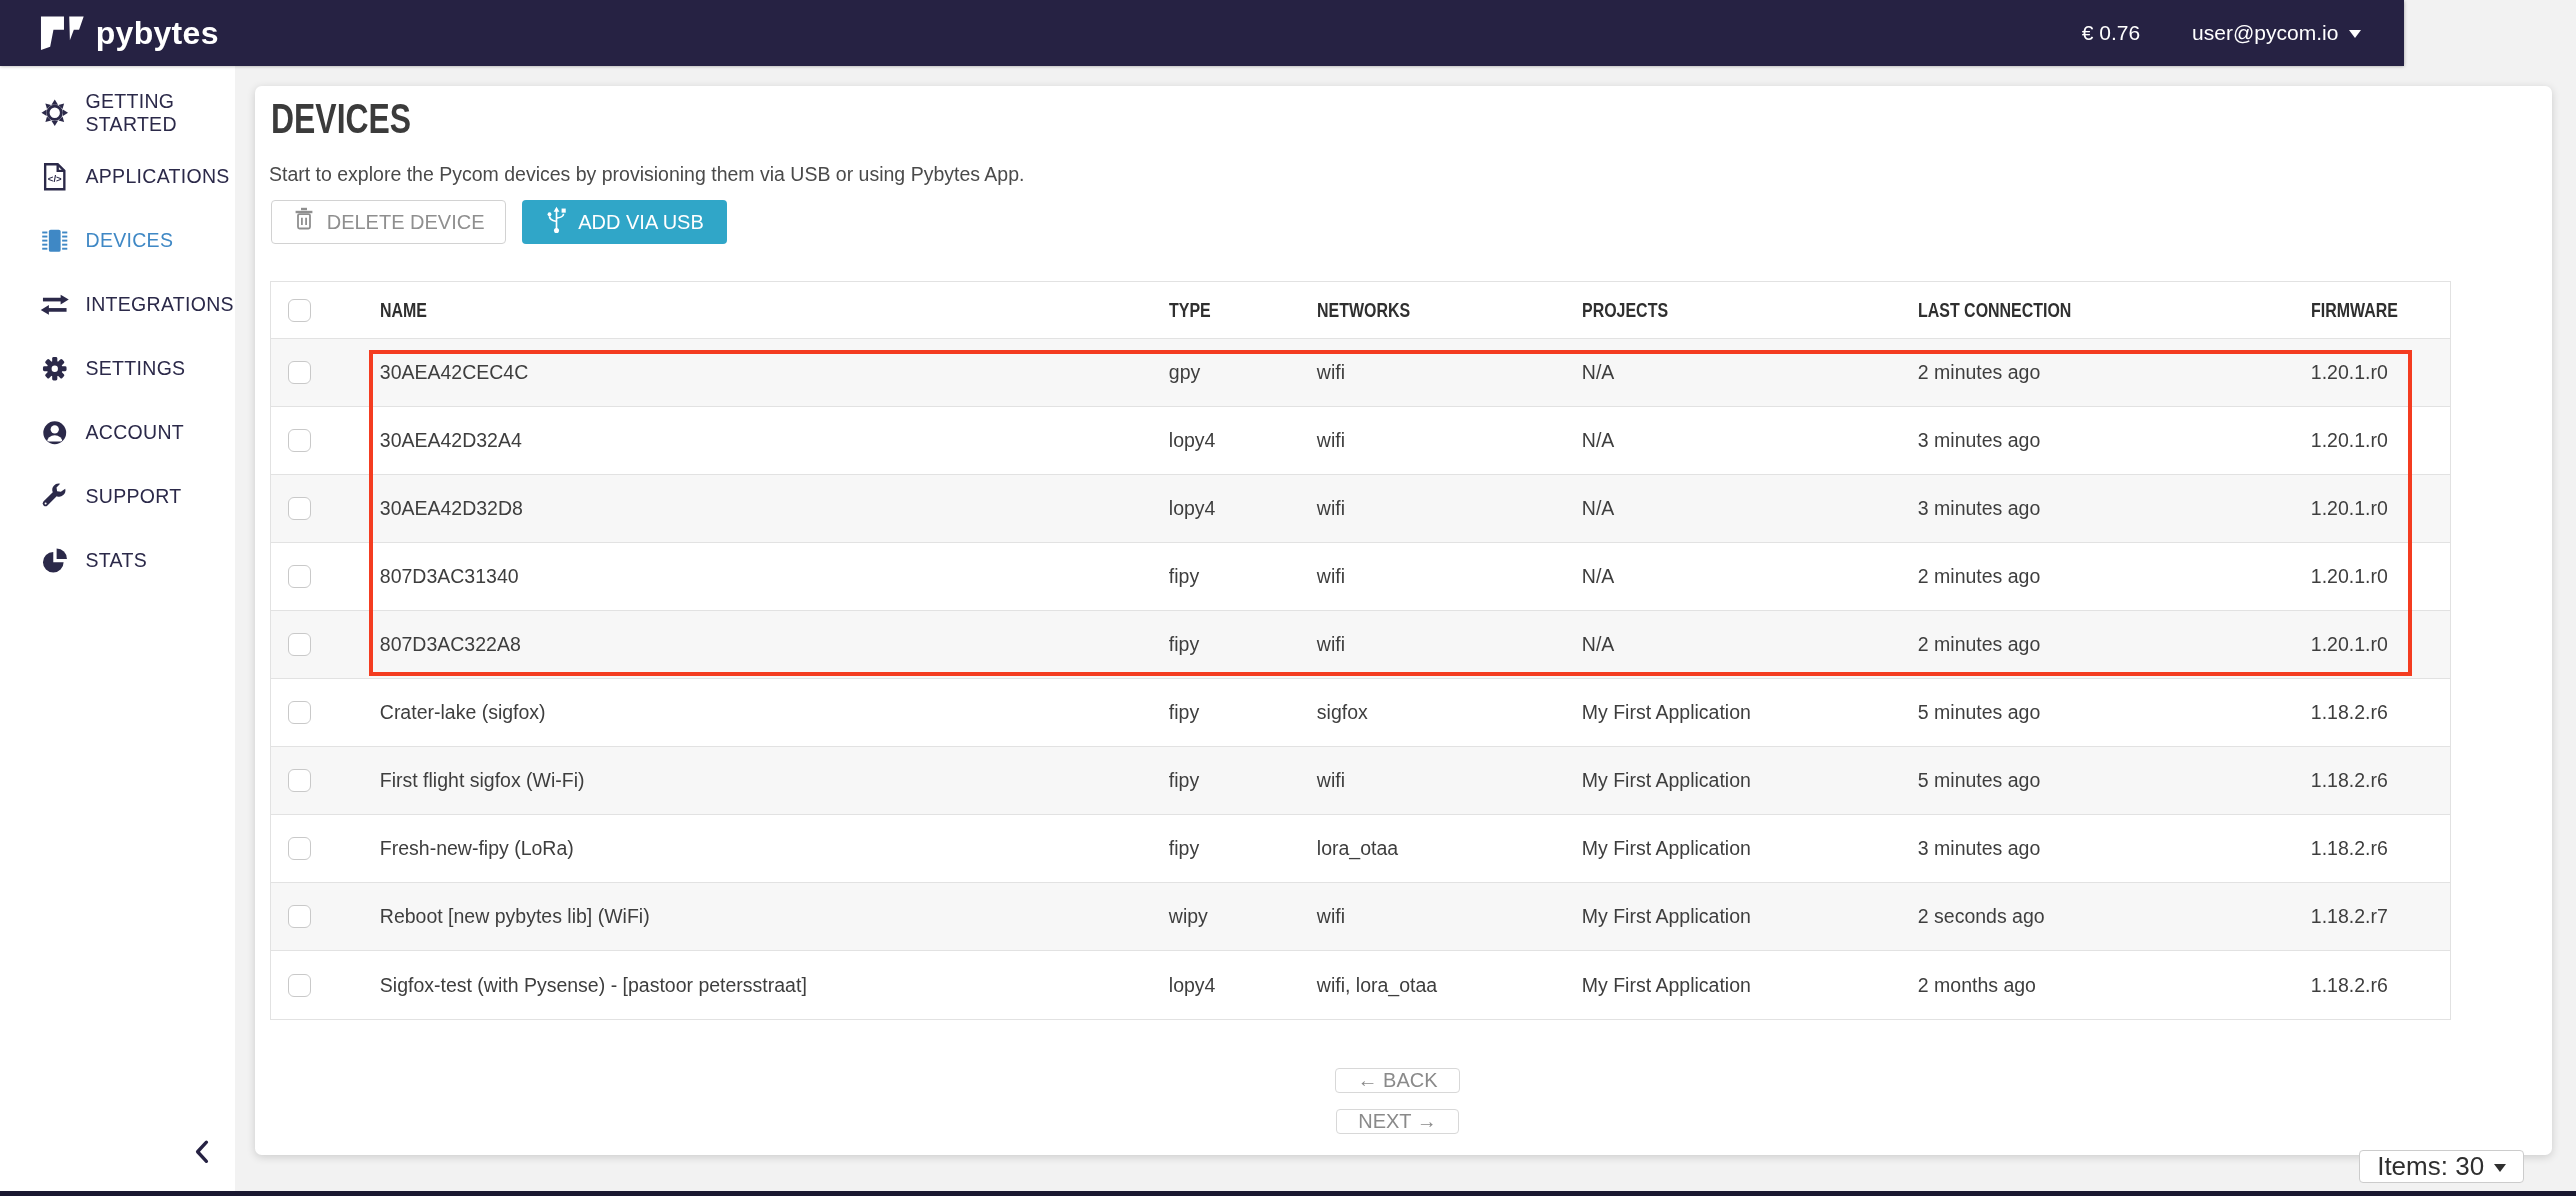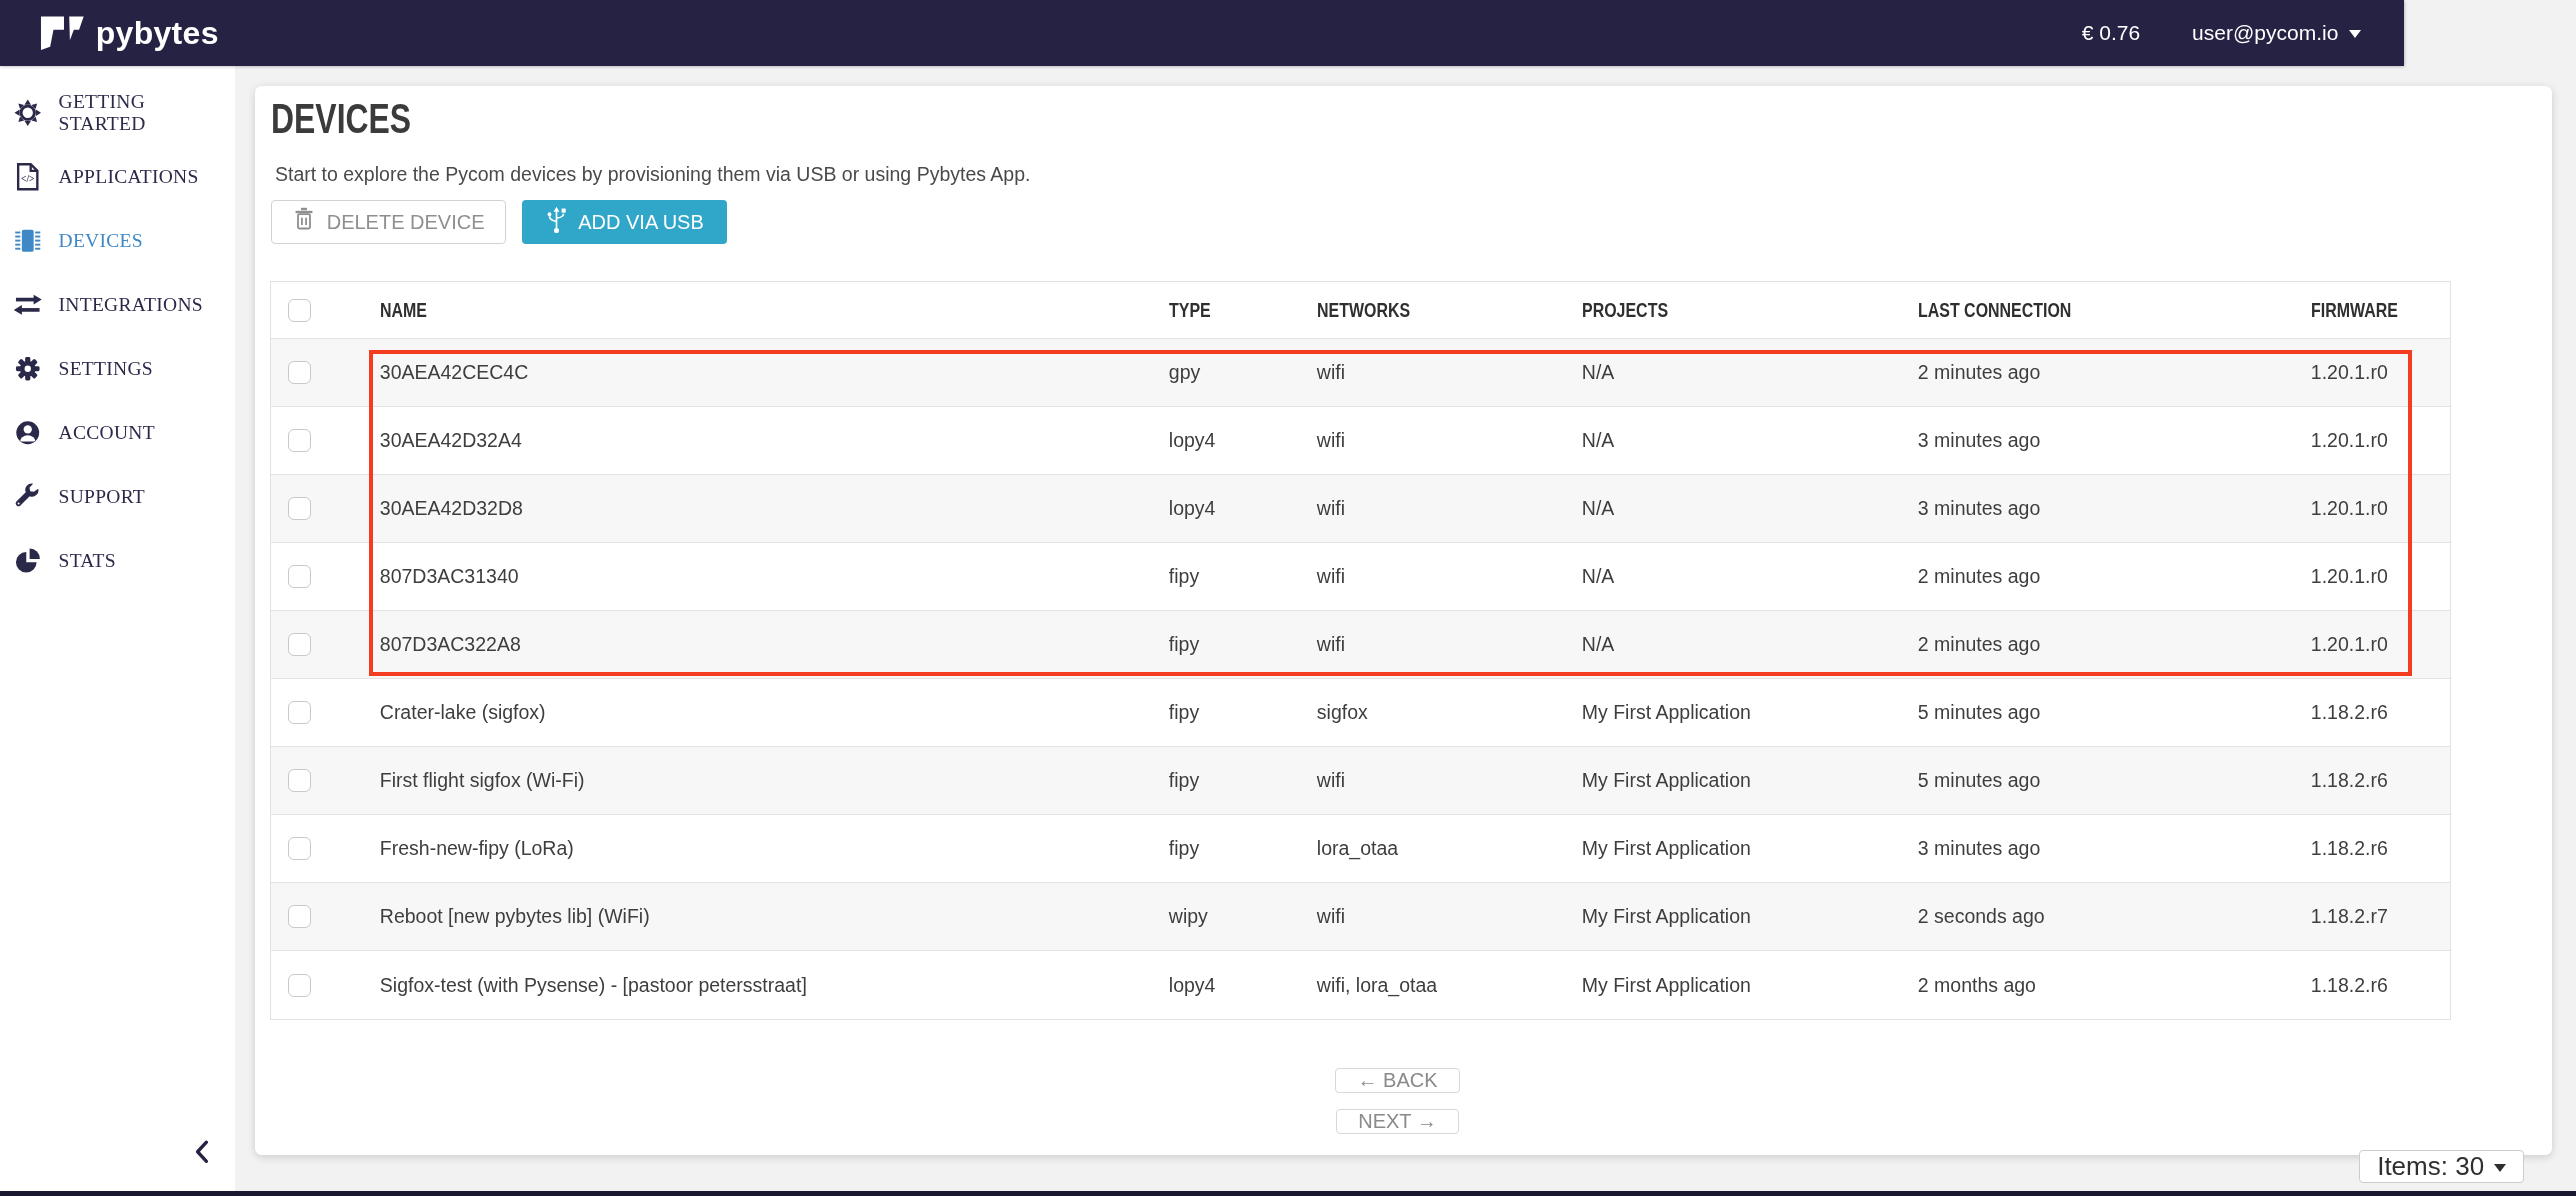--- a/index.html
+++ b/index.html
@@ -20,34 +20,34 @@
   .logo-text{color:#fff;font-size:32px;font-weight:bold;letter-spacing:0.3px;}
   .topbar-right{display:flex;align-items:center;gap:52px;padding-right:43px;}
   .balance{color:#fff;font-size:21px;}
   .user-menu{display:flex;align-items:center;gap:10.7px;color:#fff;font-size:21px;cursor:pointer;}
   .caret-down{width:0;height:0;border-left:6.7px solid transparent;border-right:6.7px solid transparent;
     border-top:8px solid #fff;margin-top:2.7px;}
 
   
   .sidebar{position:absolute;left:0;top:66px;width:235px;height:1126px;background:#fff;z-index:20;}
   #sidebar-items{padding-top:14.8px;}
-  .side-item{display:flex;align-items:center;height:64px;padding-left:13px;gap:16px;
-    color:var(--sidebar_text);cursor:pointer;font-family:Liberation Serif, serif;}
+  .side-item{display:flex;align-items:center;height:64px;padding-left:40px;gap:16px;
+    color:var(--sidebar_text);cursor:pointer;}
   .side-item.active{color:var(--active_blue);}
   .side-icon{width:29.5px;height:29.5px;flex:0 0 29.5px;display:flex;align-items:center;justify-content:center;}
   .side-icon svg{width:29.5px;height:29.5px;}
   .side-label{font-size:19.5px;letter-spacing:0.3px;}
   .collapse-btn{position:absolute;right:17.5px;bottom:25.5px;width:29.5px;height:29.5px;cursor:pointer;}
 
   
   .main-card{position:absolute;left:255px;top:86px;width:2297px;height:1069px;background:#fff;
     border-radius:6.7px;box-shadow:0 2px 8px rgba(0,0,0,.16);z-index:10;}
   .condensed{display:inline-block;transform:scaleX(.76);transform-origin:0 50%;white-space:nowrap;}
   .page-title{position:absolute;left:16px;top:9.4px;font-size:42px;font-weight:bold;color:#3b3b3b;}
-  .page-subtitle{position:absolute;left:20px;top:77px;font-size:19.5px;color:#4a4a4a;}
+  .page-subtitle{position:absolute;left:14px;top:77px;font-size:19.5px;color:#4a4a4a;}
 
   .actions{position:absolute;left:16px;top:114px;display:flex;gap:16px;}
   .btn{display:flex;align-items:center;gap:10.7px;height:44px;border-radius:4px;font-size:20px;
     cursor:pointer;border:none;font-family:inherit;}
   .btn-delete{background:#fff;border:1.3px solid #d2d2d2;color:#8f8f8f;padding:0 20px;}
   .btn-add{background:var(--teal);color:#fff;padding:0 23px;}
 
   
   .table{position:absolute;left:14.8px;top:195px;width:2181px;border:0.7px solid var(--border);}
   .thead{display:flex;align-items:center;height:57px;background:#fff;border-bottom:0.7px solid var(--border);}

